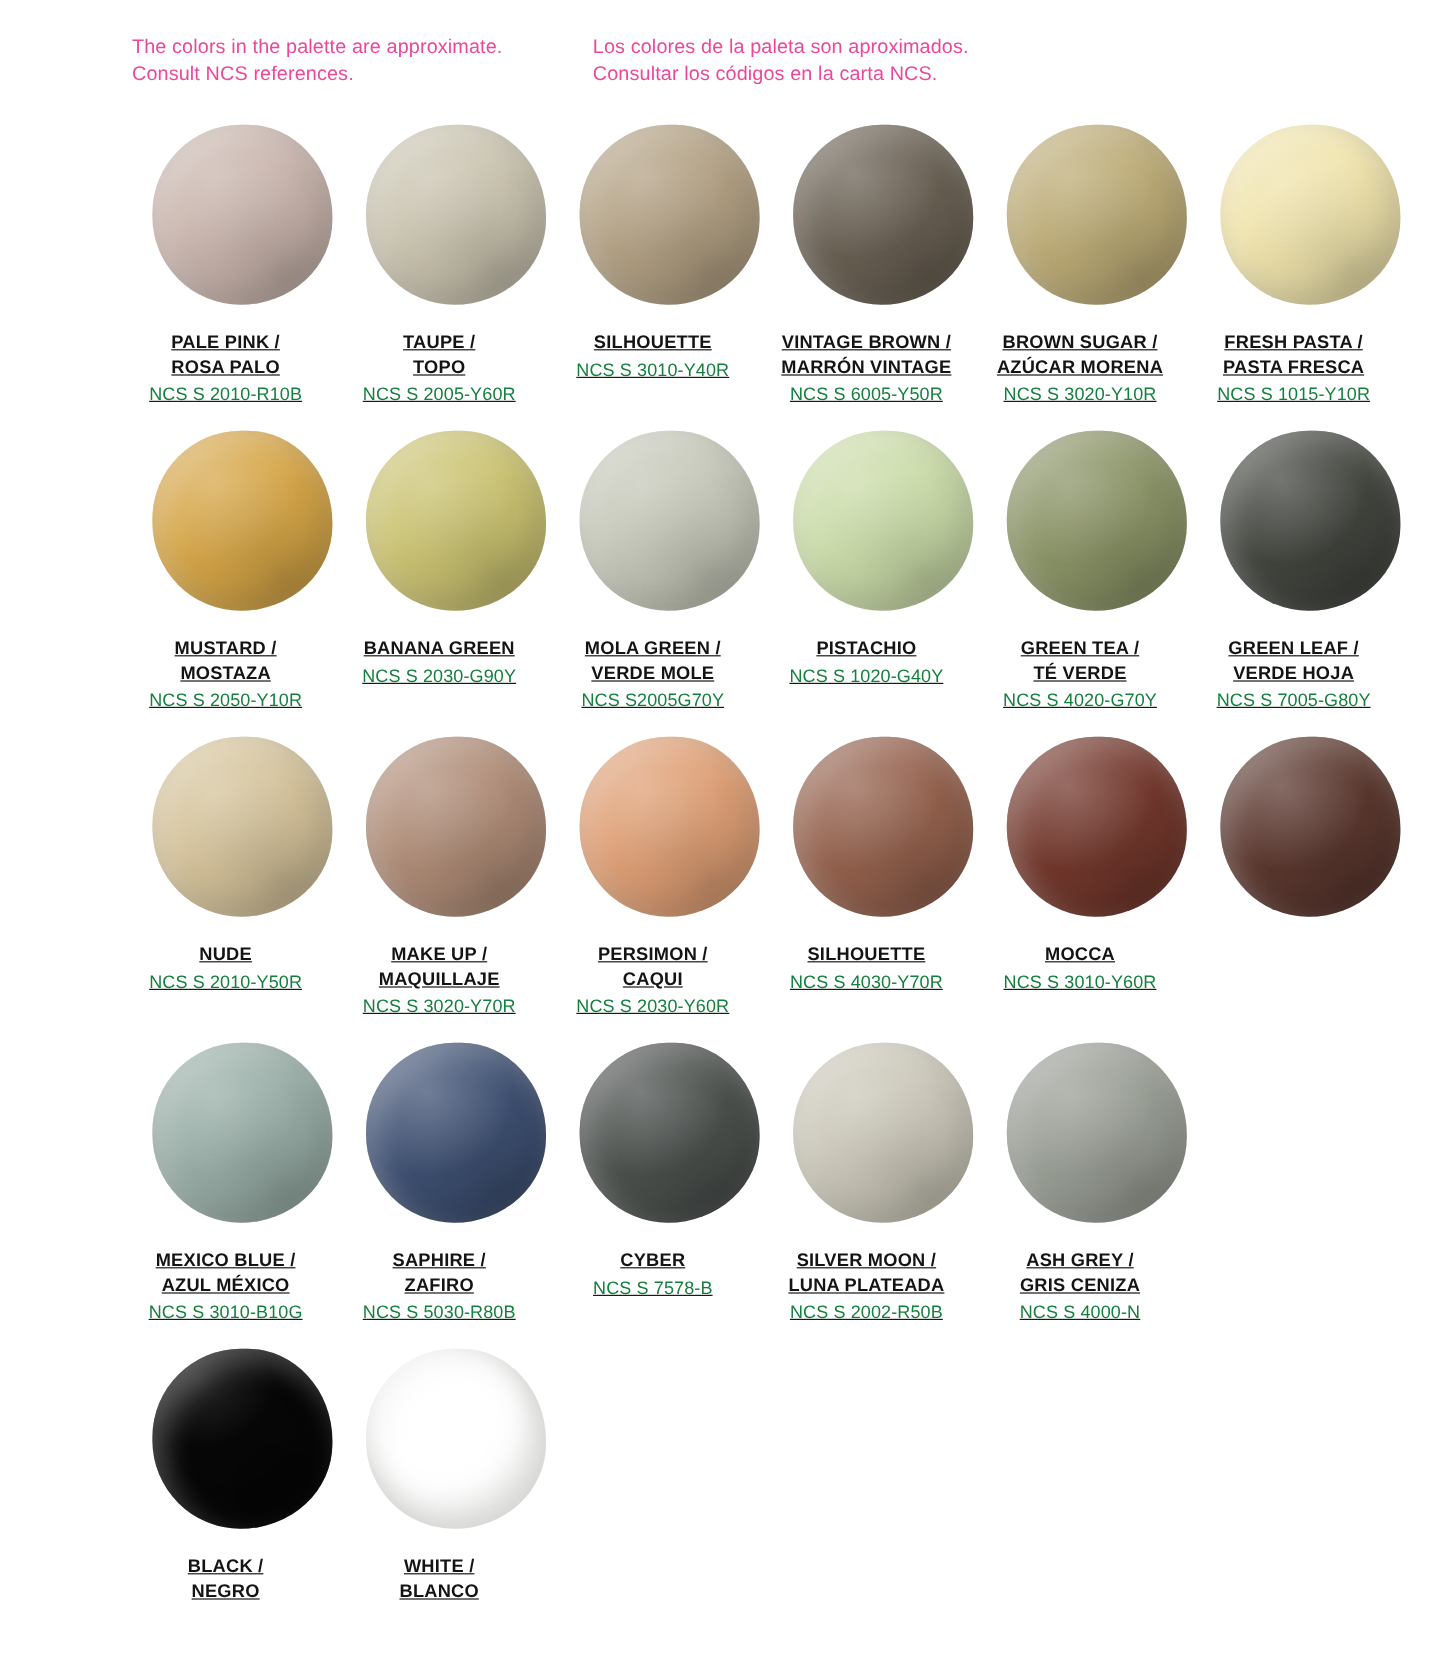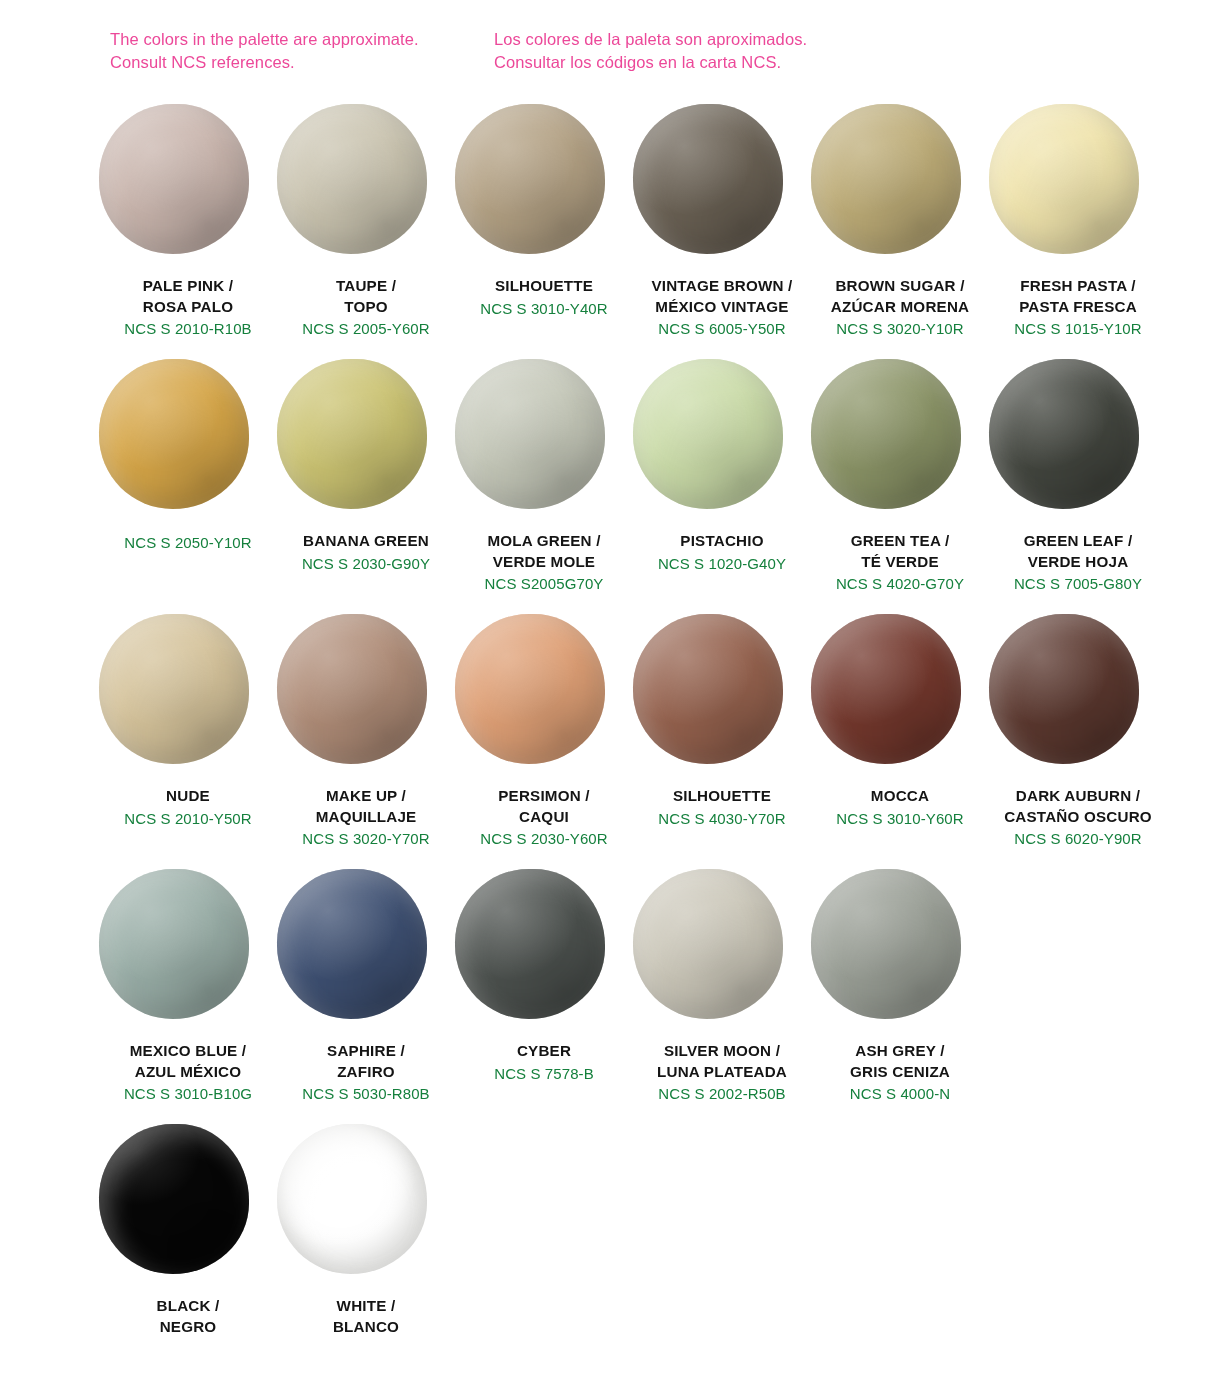--- a/index.html
+++ b/index.html
@@ -47,21 +47,22 @@
     width: 1070px;
     height: 255px;
   }
   .row:last-child { height: 240px; }
 
   .cell {
     width: 178px;
     flex: 0 0 178px;
     display: flex;
     flex-direction: column;
-    align-items: flex-start;
+    align-items: flex-end;
+    text-decoration: underline;
   }
   .cell.empty { visibility: hidden; }
 
   
   .swatch-wrap {
     width: 150px;
     height: 150px;
     position: relative;
   }
   .swatch {
@@ -175,21 +176,21 @@
           <div class="cname">SILHOUETTE</div>
           <div class="ccode">NCS S 3010-Y40R</div>
         </div>
       </div>
       <div class="cell">
         <div class="swatch-wrap">
           <div class="swatch" style="background-color: rgb(106, 97, 84);"></div>
         </div>
         <div class="caption">
           <div class="cname">VINTAGE BROWN /
-MÉXICO VINTAGE</div>
+MARRÓN VINTAGE</div>
           <div class="ccode">NCS S 6005-Y50R</div>
         </div>
       </div>
       <div class="cell">
         <div class="swatch-wrap">
           <div class="swatch" style="background-color: rgb(189, 172, 119);"></div>
         </div>
         <div class="caption">
           <div class="cname">BROWN SUGAR /
 AZÚCAR MORENA</div>
@@ -206,20 +207,22 @@
           <div class="ccode">NCS S 1015-Y10R</div>
         </div>
       </div>
     </div>
     <div class="row">
       <div class="cell">
         <div class="swatch-wrap">
           <div class="swatch" style="background-color: rgb(214, 166, 72);"></div>
         </div>
         <div class="caption">
+          <div class="cname">MUSTARD /
+MOSTAZA</div>
           <div class="ccode">NCS S 2050-Y10R</div>
         </div>
       </div>
       <div class="cell">
         <div class="swatch-wrap">
           <div class="swatch" style="background-color: rgb(203, 195, 114);"></div>
         </div>
         <div class="caption">
           <div class="cname">BANANA GREEN</div>
           <div class="ccode">NCS S 2030-G90Y</div>
@@ -309,25 +312,20 @@
           <div class="swatch" style="background-color: rgb(115, 56, 45);"></div>
         </div>
         <div class="caption">
           <div class="cname">MOCCA</div>
           <div class="ccode">NCS S 3010-Y60R</div>
         </div>
       </div>
       <div class="cell">
         <div class="swatch-wrap">
           <div class="swatch" style="background-color: rgb(91, 56, 47);"></div>
-        </div>
-        <div class="caption">
-          <div class="cname">DARK AUBURN /
-CASTAÑO OSCURO</div>
-          <div class="ccode">NCS S 6020-Y90R</div>
         </div>
       </div>
     </div>
     <div class="row">
       <div class="cell">
         <div class="swatch-wrap">
           <div class="swatch" style="background-color: rgb(153, 174, 167);"></div>
         </div>
         <div class="caption">
           <div class="cname">MEXICO BLUE /

